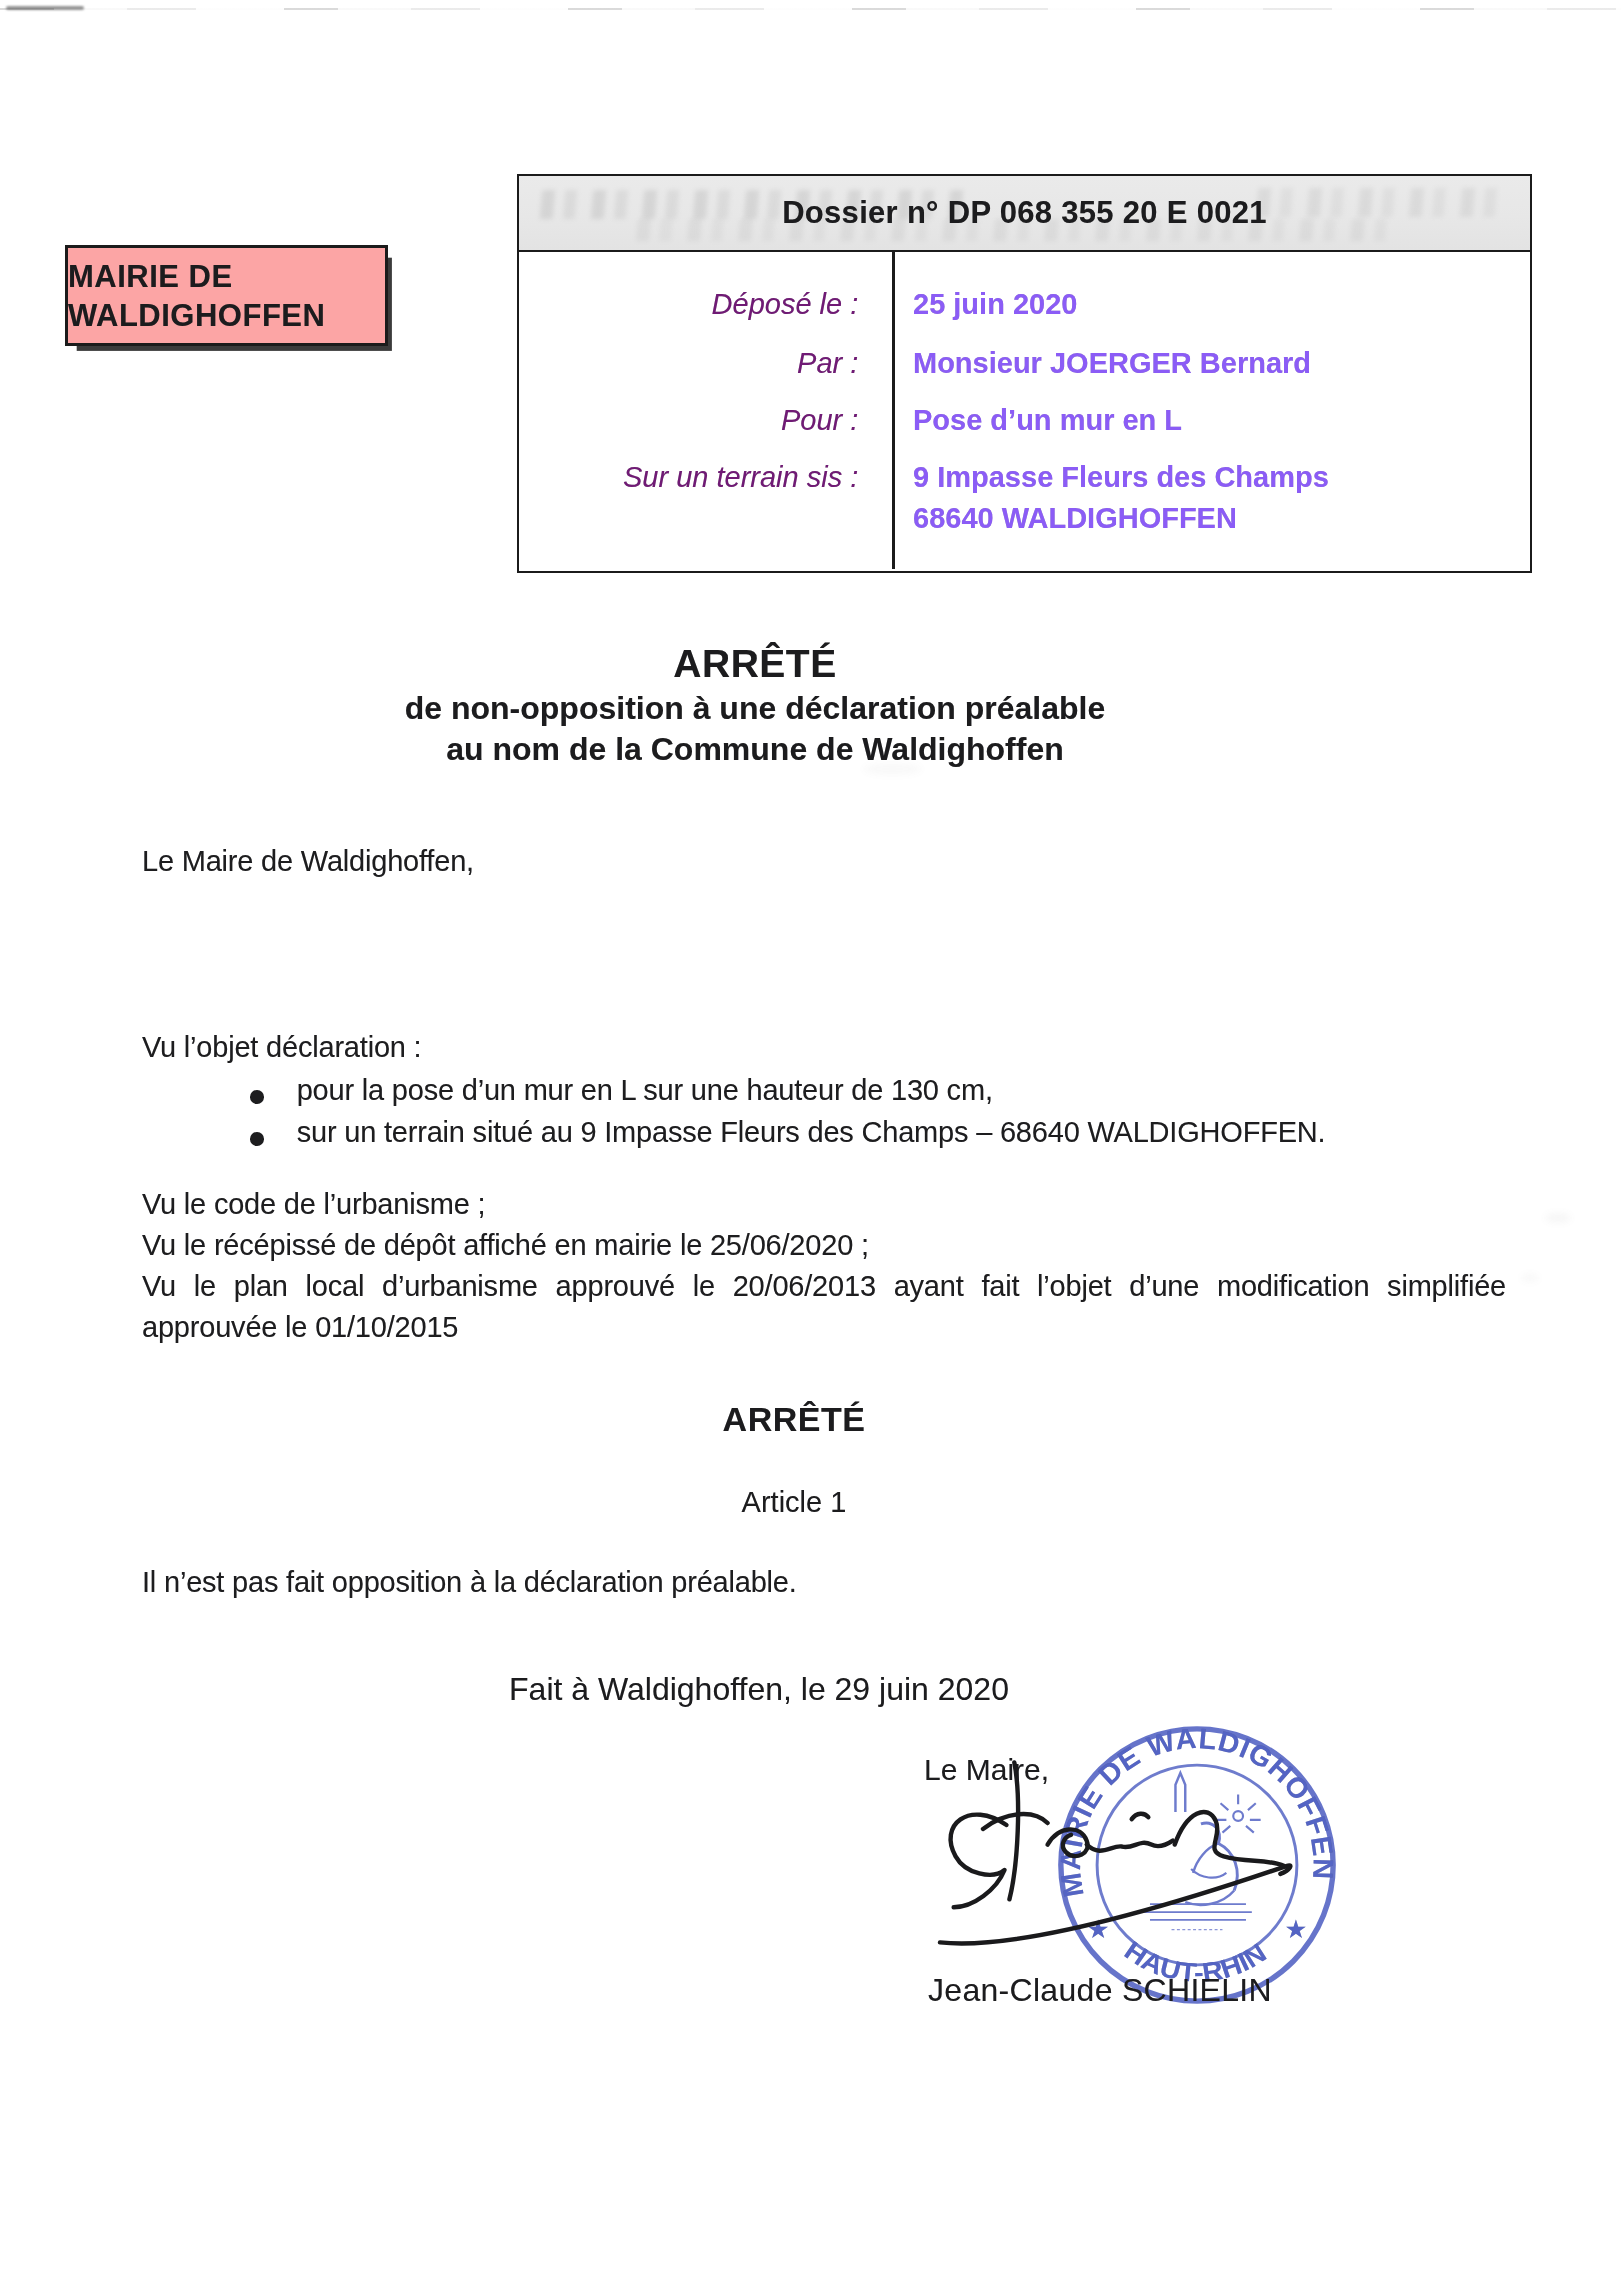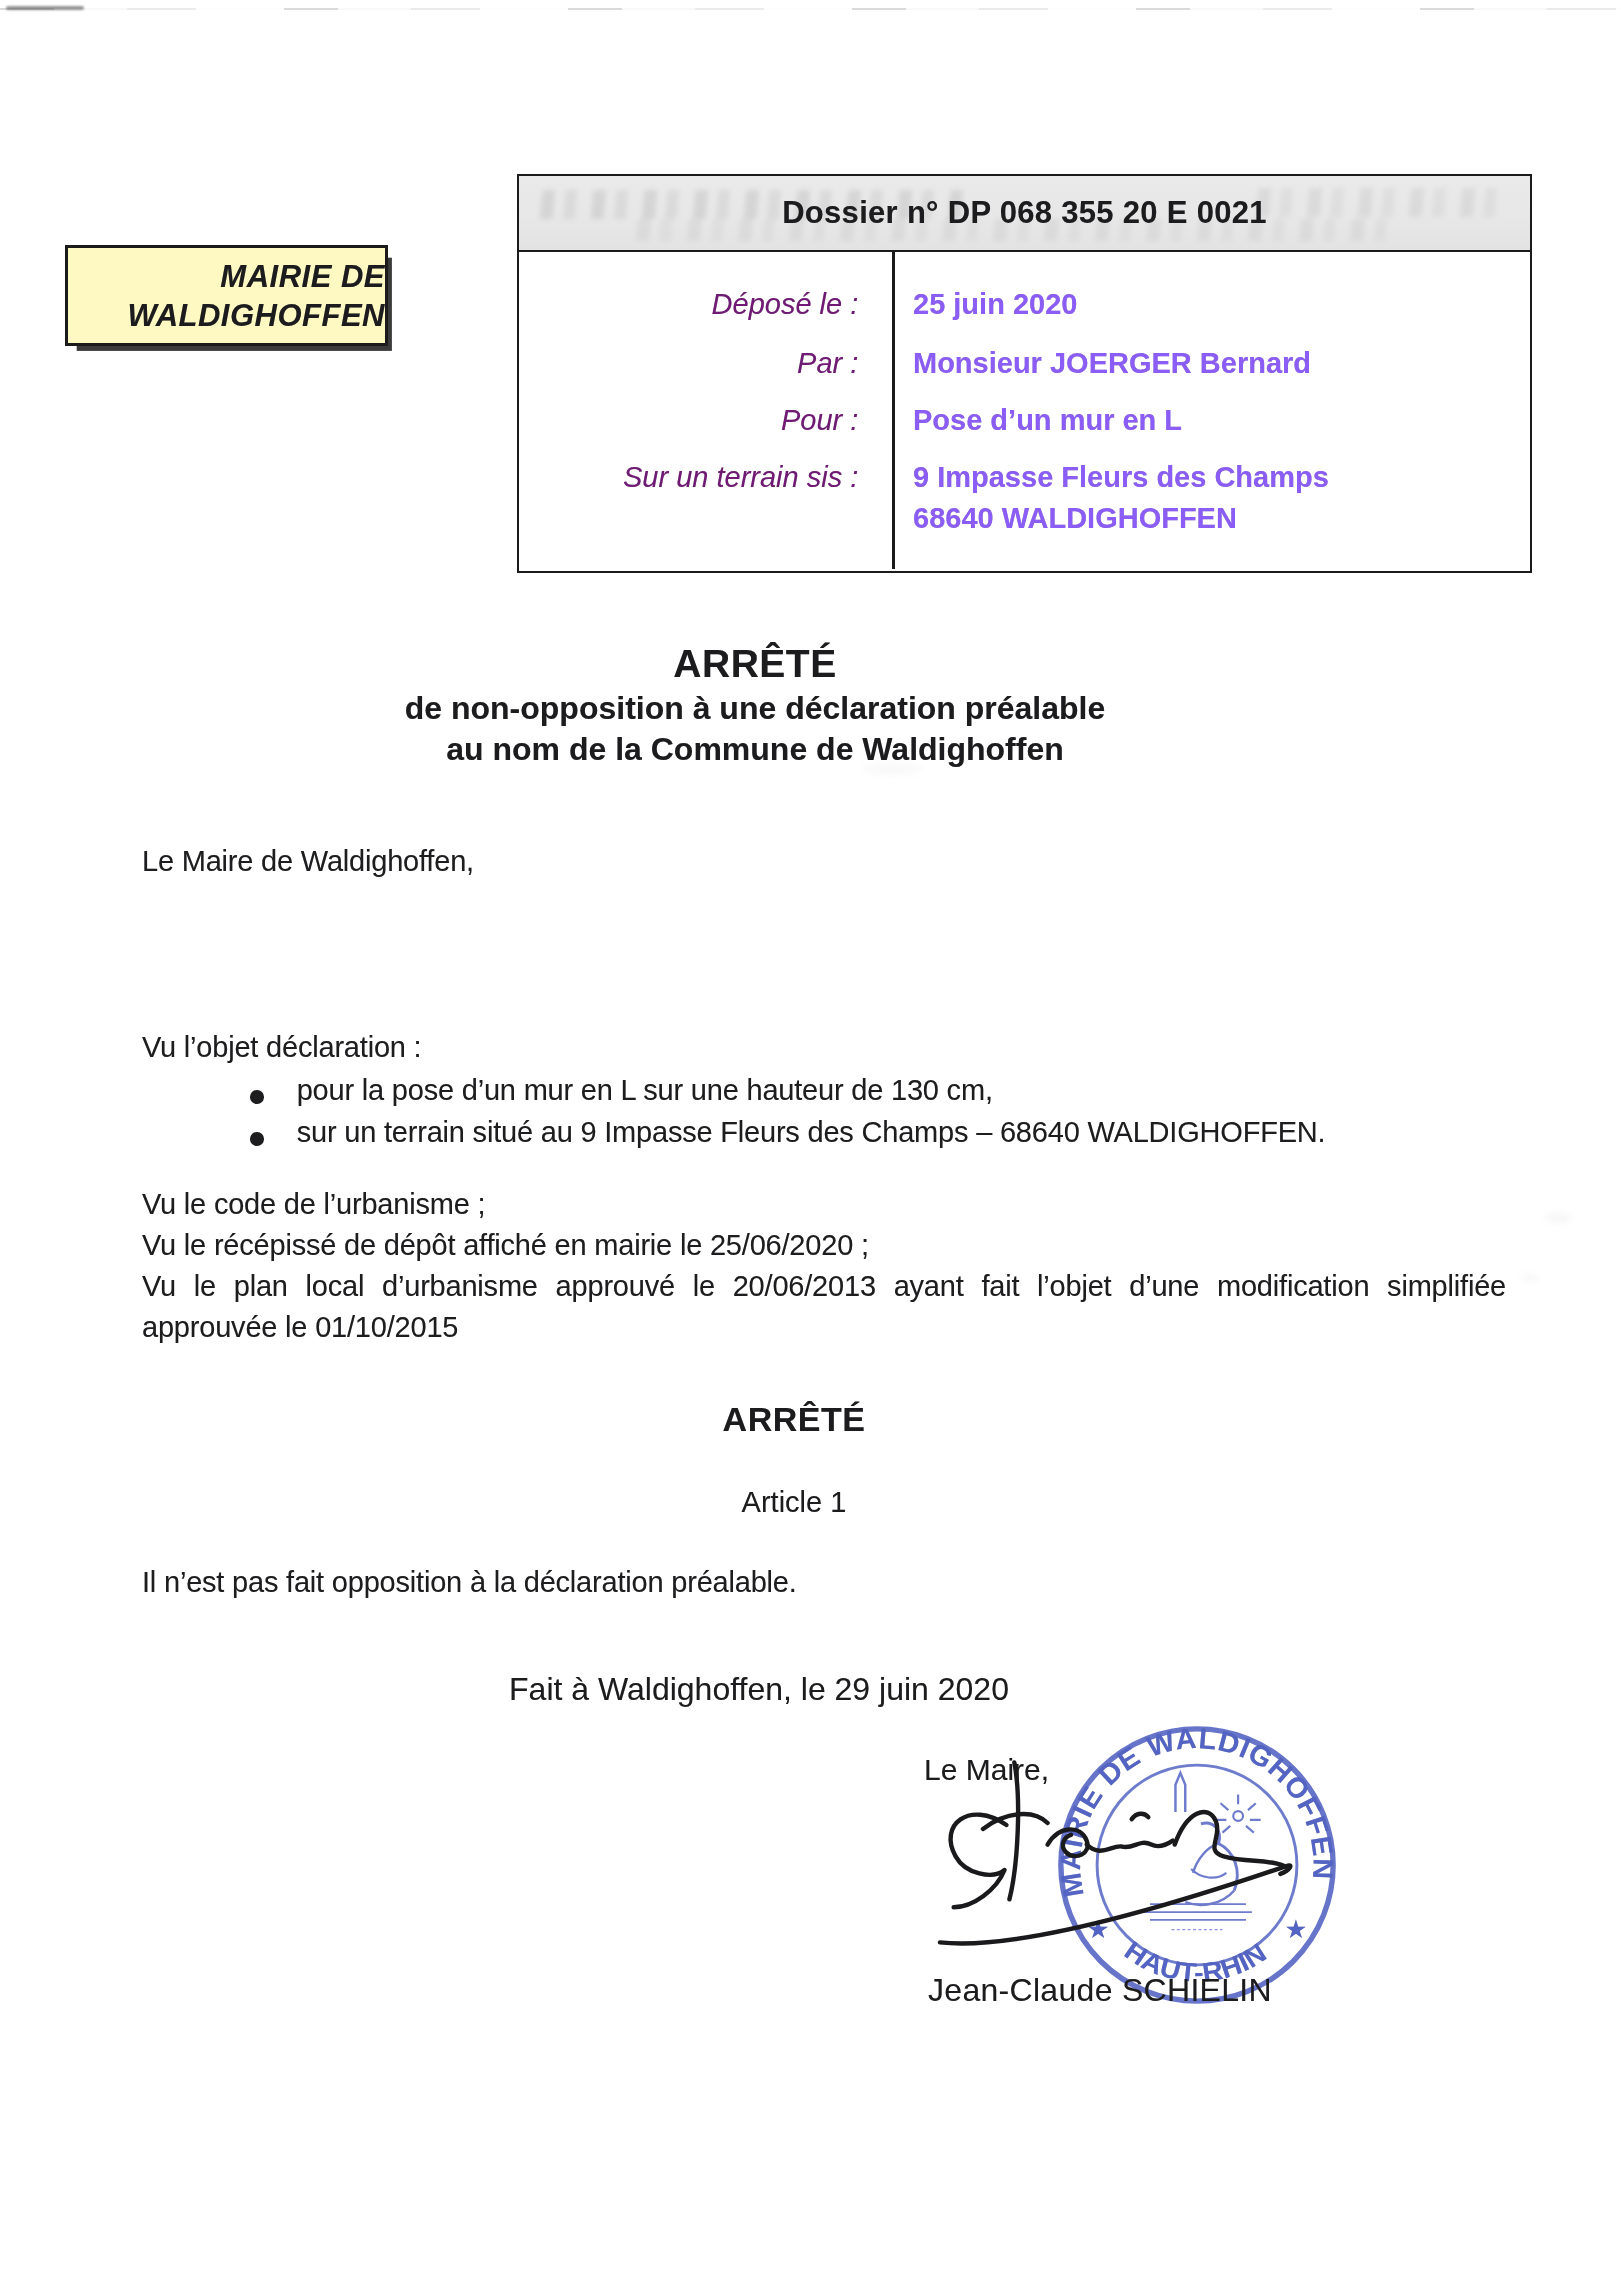--- a/index.html
+++ b/index.html
@@ -31,25 +31,24 @@
   }
   .smudge{position:absolute;background:rgba(120,120,120,.9);filter:blur(3.9px);border-radius:50%;}
   .smudge.s1{left:1545px;top:1213px;width:25.5px;height:9.8px;opacity:.07;}
   .smudge.s2{left:1521px;top:1274px;width:17.6px;height:7.8px;opacity:.06;}
   .smudge.s3{left:863px;top:763px;width:59px;height:11.8px;opacity:.05;}
 
   
   .agency-box{
     position:absolute;left:65px;top:245px;width:323px;height:101px;
     border:3.9px solid #1b1b1b;
-    background:#fef9c3;
+    background:#fca5a5;
     box-shadow:7.8px 8.8px 0 -3.9px rgba(25,25,25,.85);
-    display:flex;flex-direction:column;justify-content:center;align-items:flex-end;
+    display:flex;flex-direction:column;justify-content:center;align-items:flex-start;
     gap:2px;
-    font-style:italic;
   }
   .agency-box .line{font-size:31px;font-weight:bold;letter-spacing:0.5px;line-height:37px;}
 
   
   .dossier-box{
     position:absolute;left:517px;top:174px;width:1015px;height:399px;
     border:2.9px solid #1b1b1b;background:#fff;
   }
   .dossier-header{
     position:relative;height:76px;

